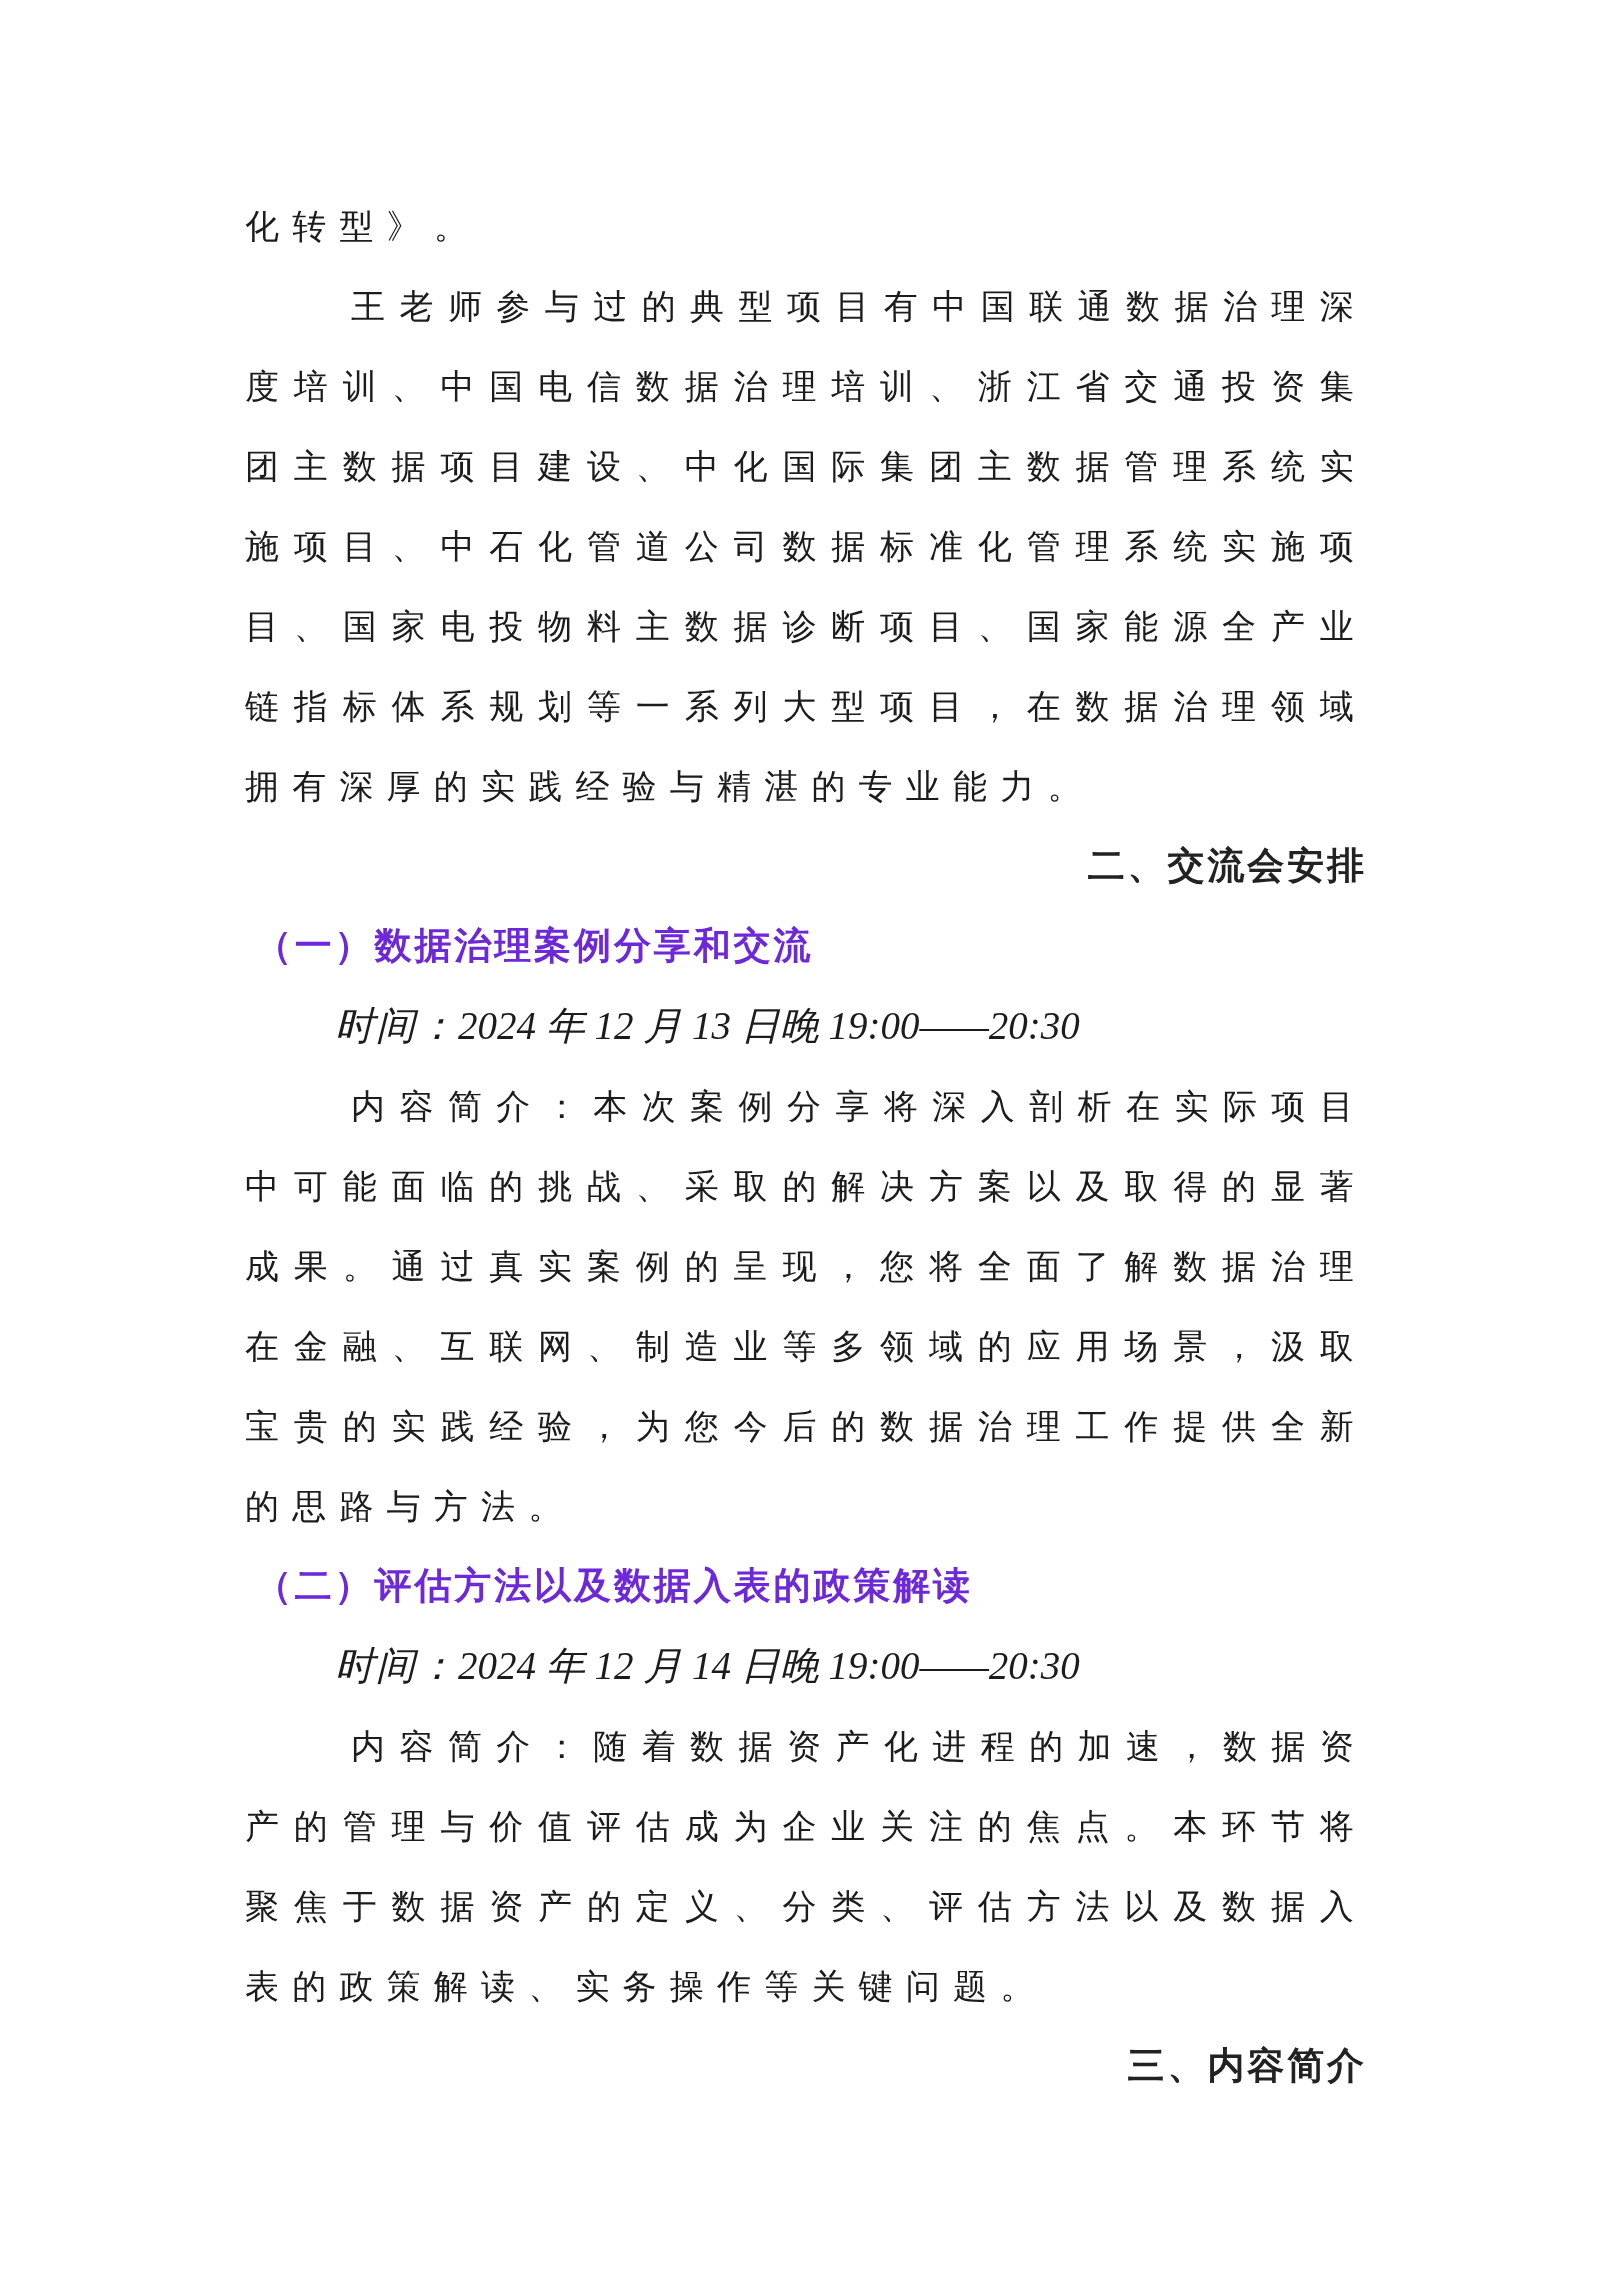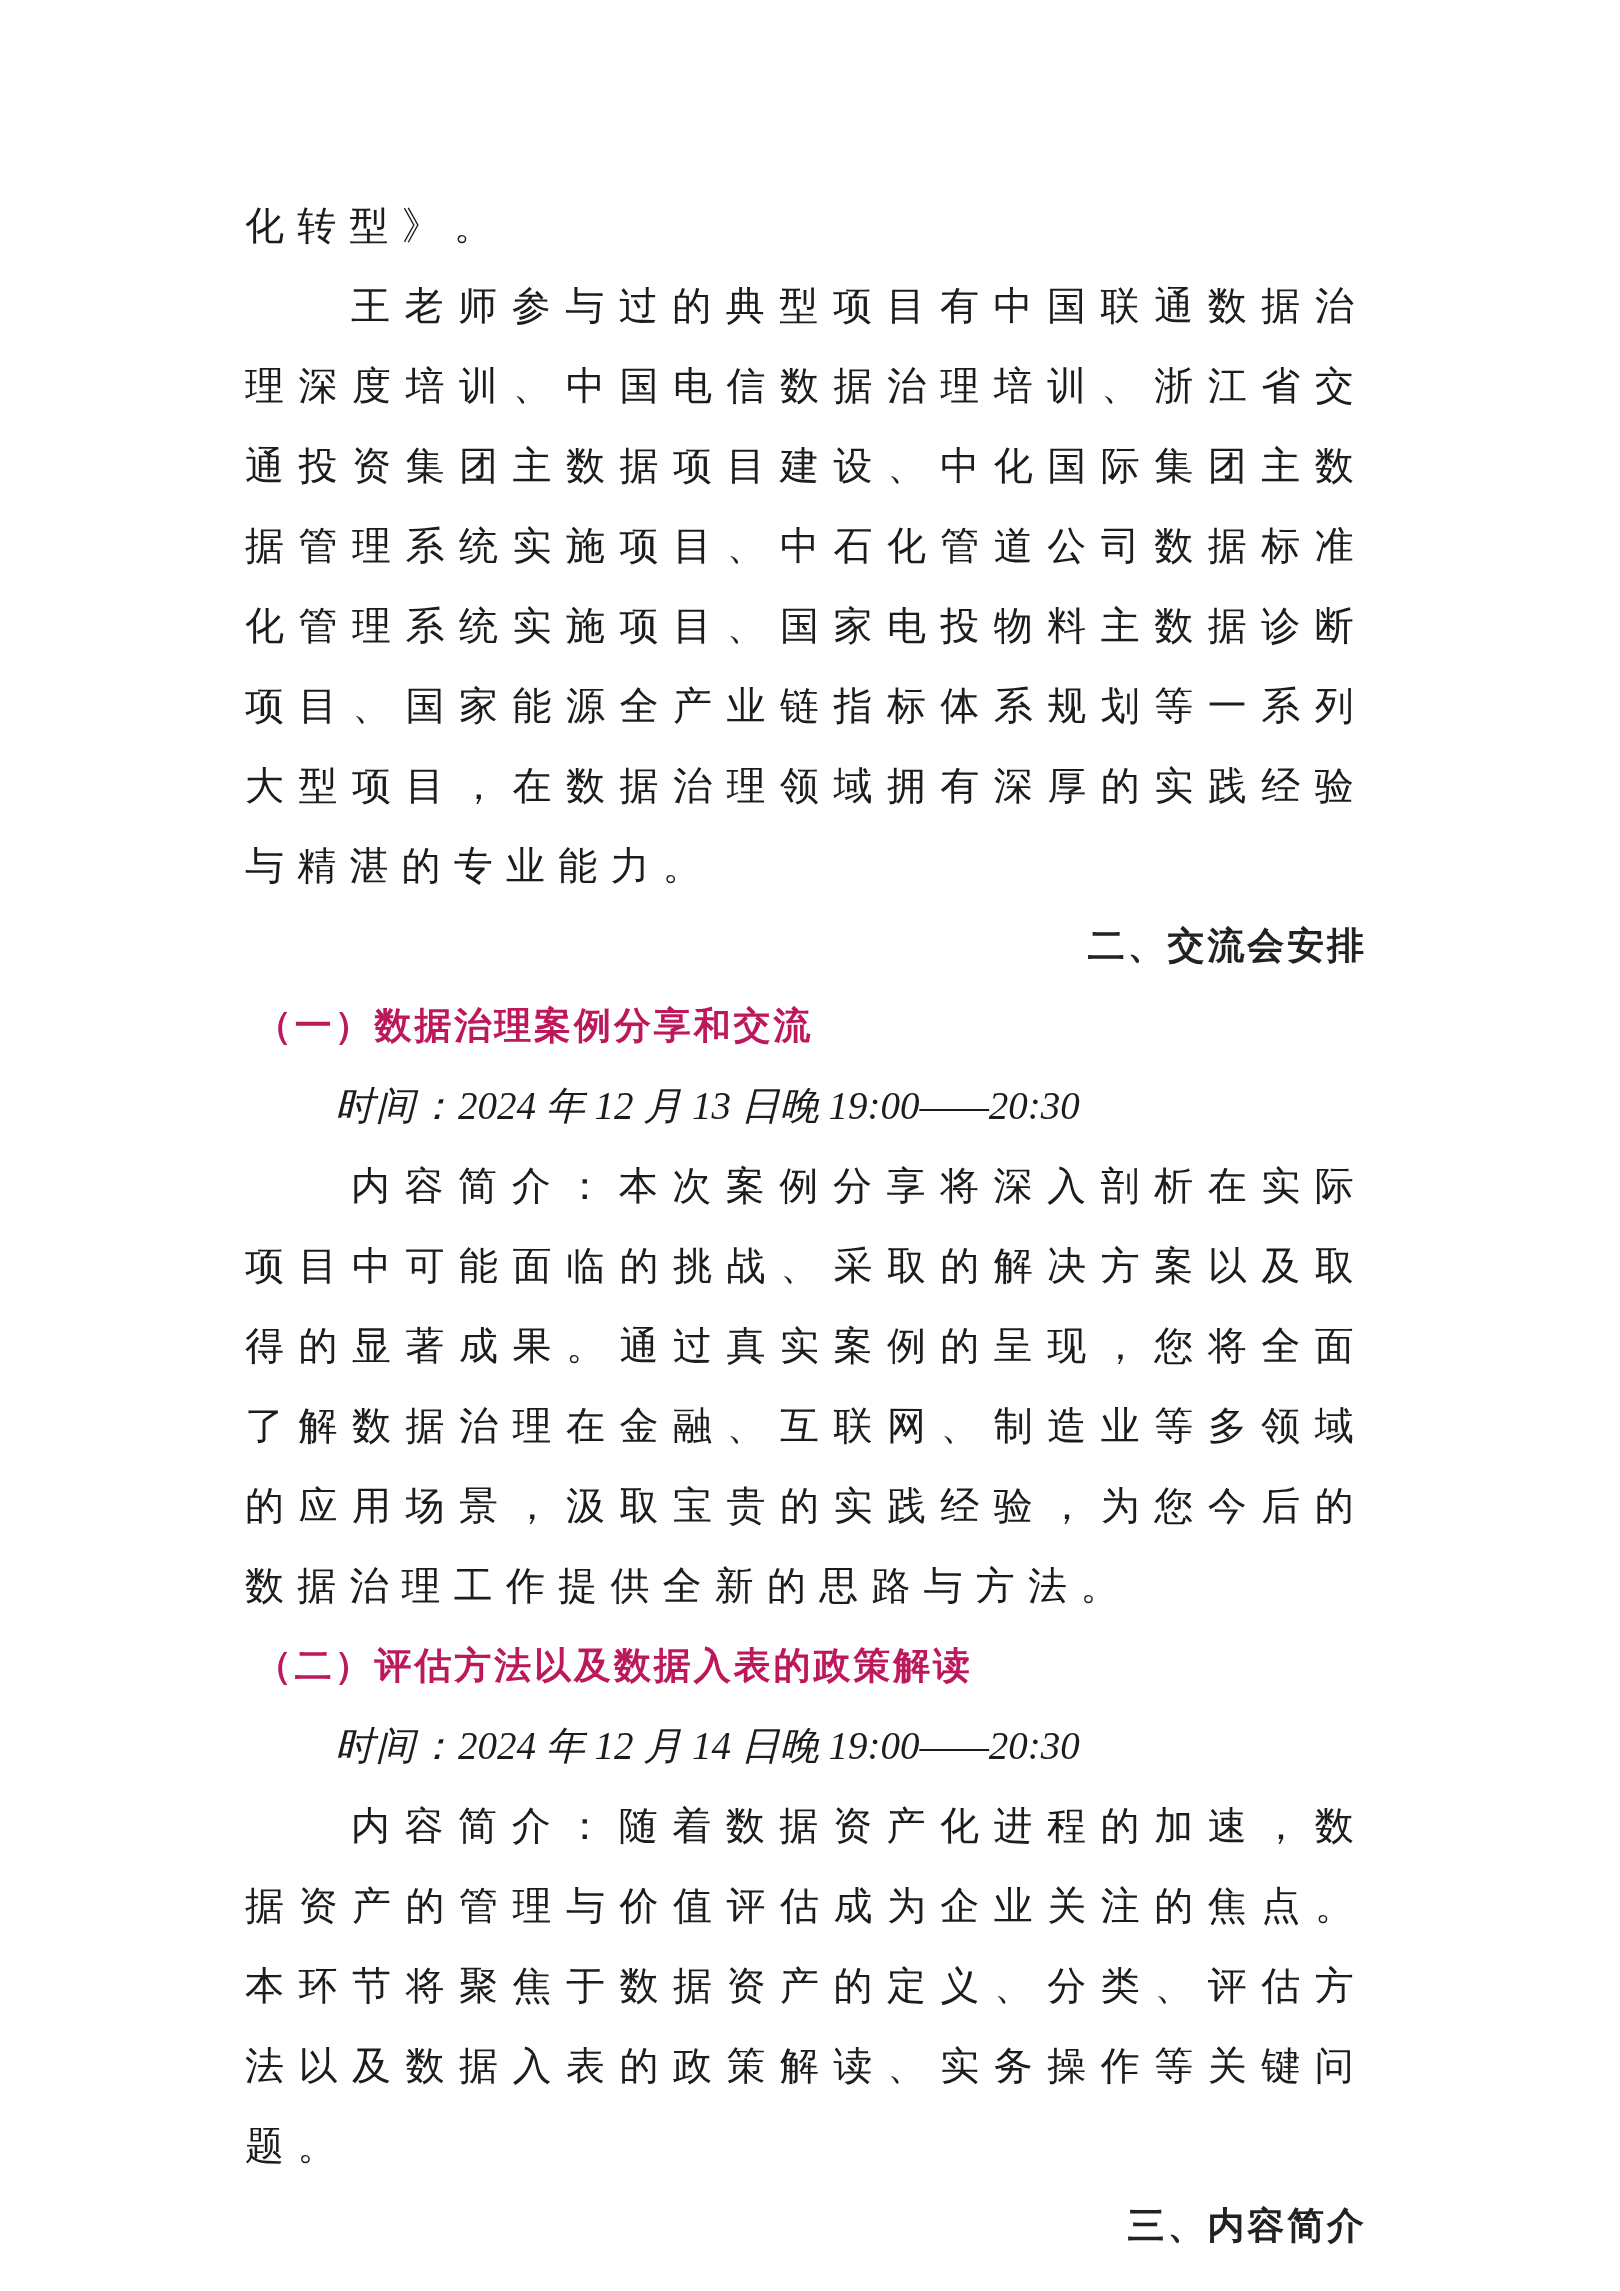--- a/index.html
+++ b/index.html
@@ -5,38 +5,38 @@
     html, body { margin: 0; padding: 0; background: #ffffff; }
     body {
       width: 1620px; height: 2292px; position: relative; overflow: hidden;
       font-family: "DejaVu Serif", "Liberation Serif", serif;
       color: #1c1c1c;
     }
     .page {
       position: absolute; left: 245px; top: 186px; width: 1122px;
     }
     .p {
-      font-size: 39px;
+      font-size: 34px;
       line-height: 80px;
       letter-spacing: 13.2px;
       margin: 0;
       text-align: justify;
       text-align-last: left;
       word-break: break-all;
     }
     .indent { text-indent: 106px; }
     .h1 {
       font-family: "DejaVu Sans", "Liberation Sans", sans-serif;
       font-weight: bold; font-size: 37px; line-height: 80px;
       letter-spacing: 2.9px; margin: 0; color: #222; text-align: right;
     }
     .h2 {
       font-family: Liberation Serif, serif;
       font-weight: bold; font-size: 37px; line-height: 80px;
-      letter-spacing: 2.9px; margin: 0; padding-left: 9.8px; color: #be185d;
+      letter-spacing: 2.9px; margin: 0; padding-left: 9.8px; color: #6d28d9;
     }
     .meta {
       font-size: 39px; line-height: 80px; margin: 0; padding-left: 90px;
       letter-spacing: 2px;
       font-style: italic;
     }
     .meta .num { font-family: "Liberation Serif", serif; letter-spacing: 0; }
   </style>
 </head>
 <body>

